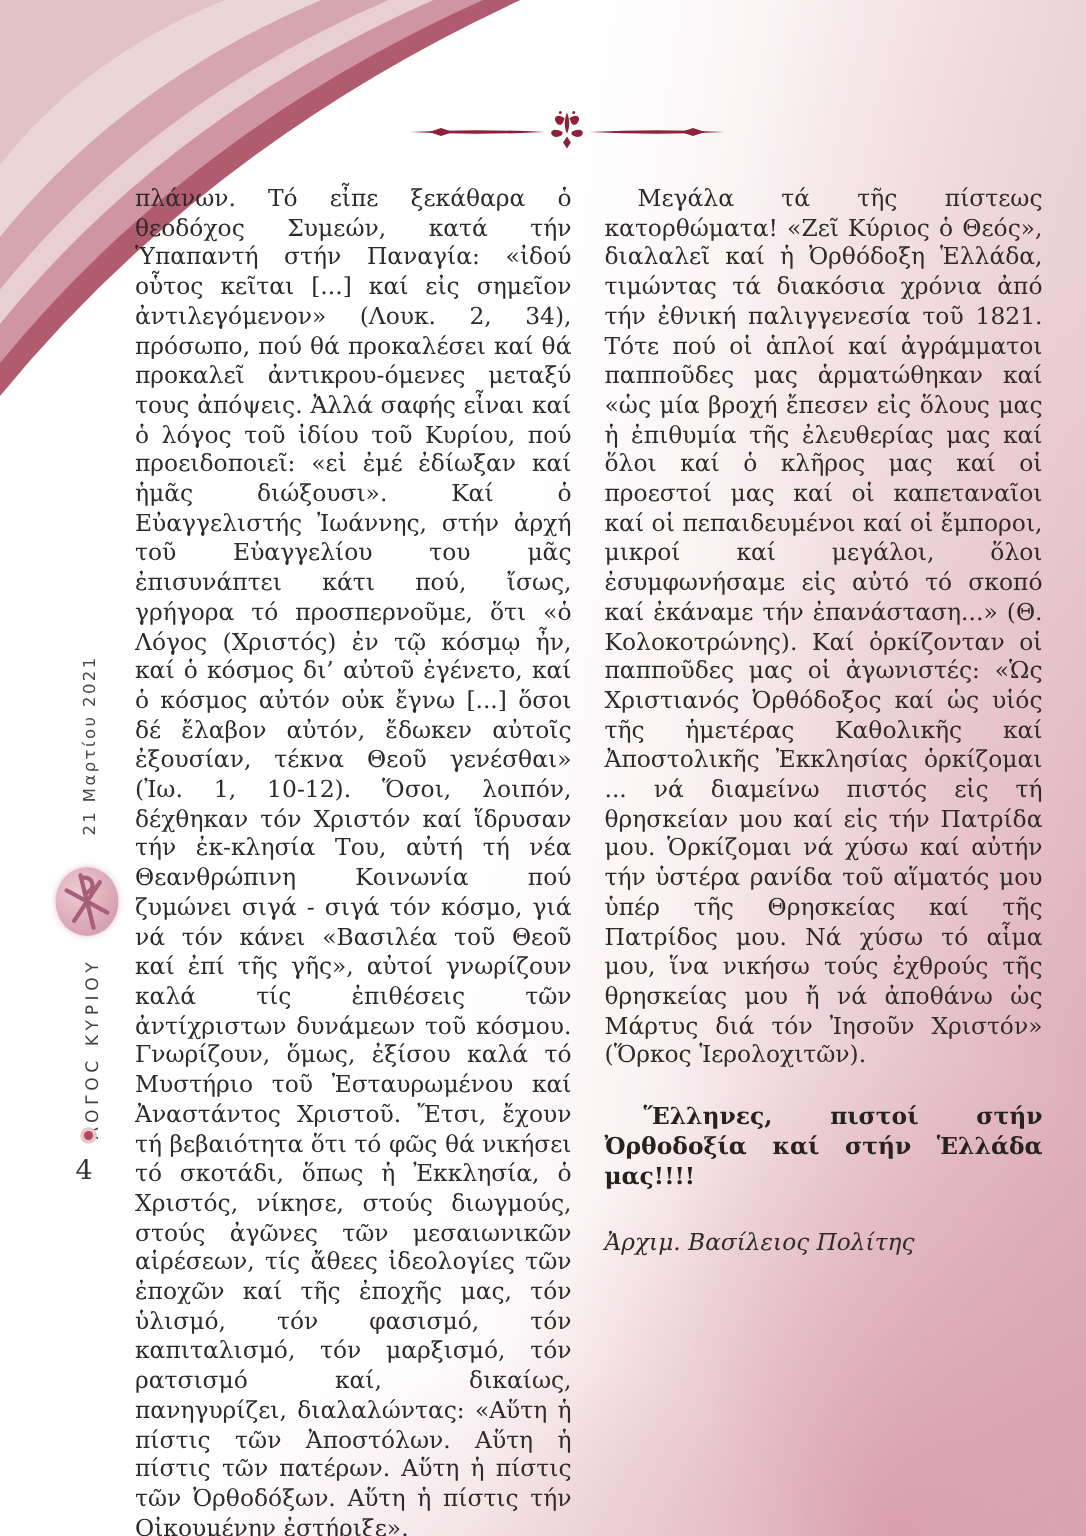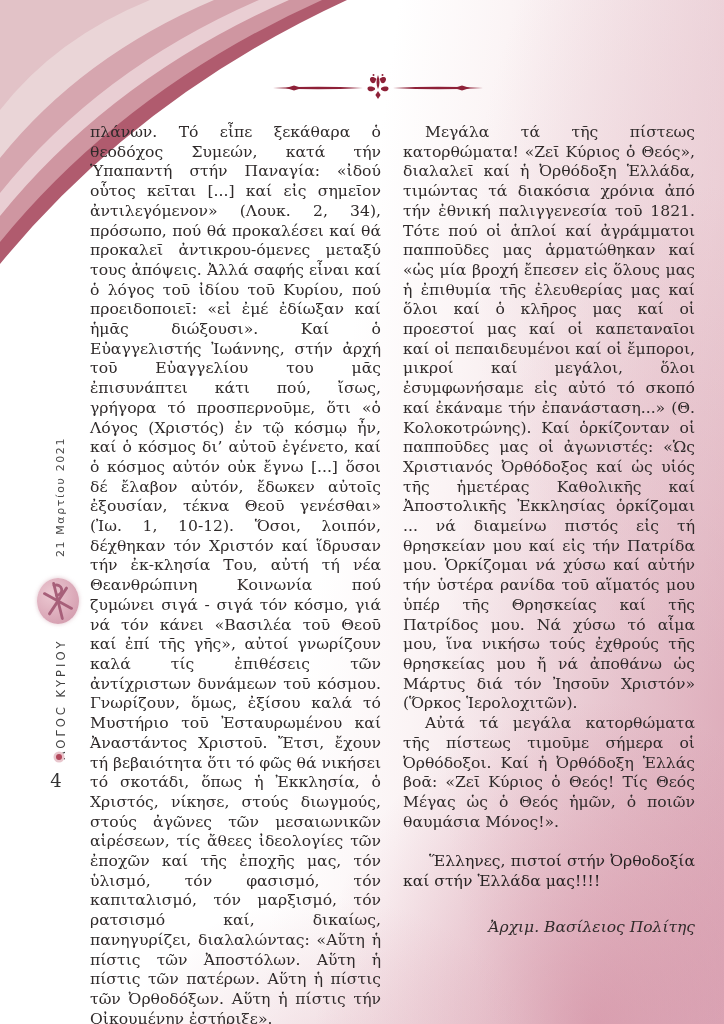--- a/index.html
+++ b/index.html
@@ -52,25 +52,25 @@
   .col{
     position:absolute;top:123px;
     font-size:15.6px;line-height:19.7px;color:#2f2a2a;
     text-align:justify;
   }
   .col-left{left:90px;width:291px;}
   .col-right{left:403px;width:292px;}
   .col p{margin:0;padding:0;}
   .col-right p.body{text-indent:22px;}
   .slogan{
-    text-indent:26px;font-weight:normal;color:#262222;
+    text-indent:26px;font-weight:bold;color:#262222;
     margin-top:20px !important;
   }
   .signature{
-    font-style:italic;text-indent:0;text-align:right;
+    font-style:italic;text-indent:0;text-align:left;
     padding-left:46px;margin-top:26px !important;
     font-size:15.5px;color:#2f2a2a;
   }
 </style>
 </head>
 <body>
 
 <div class="page">
 
   <svg class="corner" width="360" height="280" viewBox="0 0 360 280" aria-hidden="true">
@@ -122,19 +122,18 @@
     <div class="pagenum">4</div>
   </aside>
 
   <main>
     <div class="col col-left">
       <p class="body">πλάνων. Τό εἶπε ξεκάθαρα ὁ θεοδόχος Συμεών, κατά τήν Ὑπαπαντή στήν Παναγία: «ἰδού οὗτος κεῖται [...] καί εἰς σημεῖον ἀντιλεγόμενον» (Λουκ. 2, 34), πρόσωπο, πού θά προκαλέσει καί θά προκαλεῖ ἀντικρου-όμενες μεταξύ τους ἀπόψεις. Ἀλλά σαφής εἶναι καί ὁ λόγος τοῦ ἰδίου τοῦ Κυρίου, πού προειδοποιεῖ: «εἰ ἐμέ ἐδίωξαν καί ἡμᾶς διώξουσι». Καί ὁ Εὐαγγελιστής Ἰωάννης, στήν ἀρχή τοῦ Εὐαγγελίου του μᾶς ἐπισυνάπτει κάτι πού, ἴσως, γρήγορα τό προσπερνοῦμε, ὅτι «ὁ Λόγος (Χριστός) ἐν τῷ κόσμῳ ἦν, καί ὁ κόσμος δι’ αὐτοῦ ἐγένετο, καί ὁ κόσμος αὐτόν οὐκ ἔγνω [...] ὅσοι δέ ἔλαβον αὐτόν, ἔδωκεν αὐτοῖς ἐξουσίαν, τέκνα Θεοῦ γενέσθαι» (Ἰω. 1, 10-12). Ὅσοι, λοιπόν, δέχθηκαν τόν Χριστόν καί ἵδρυσαν τήν ἐκ-κλησία Του, αὐτή τή νέα Θεανθρώπινη Κοινωνία πού ζυμώνει σιγά - σιγά τόν κόσμο, γιά νά τόν κάνει «Βασιλέα τοῦ Θεοῦ καί ἐπί τῆς γῆς», αὐτοί γνωρίζουν καλά τίς ἐπιθέσεις τῶν ἀντίχριστων δυνάμεων τοῦ κόσμου. Γνωρίζουν, ὅμως, ἐξίσου καλά τό Μυστήριο τοῦ Ἐσταυρωμένου καί Ἀναστάντος Χριστοῦ. Ἔτσι, ἔχουν τή βεβαιότητα ὅτι τό φῶς θά νικήσει τό σκοτάδι, ὅπως ἡ Ἐκκλησία, ὁ Χριστός, νίκησε, στούς διωγμούς, στούς ἀγῶνες τῶν μεσαιωνικῶν αἱρέσεων, τίς ἄθεες ἰδεολογίες τῶν ἐποχῶν καί τῆς ἐποχῆς μας, τόν ὑλισμό, τόν φασισμό, τόν καπιταλισμό, τόν μαρξισμό, τόν ρατσισμό καί, δικαίως, πανηγυρίζει, διαλαλώντας: «Αὕτη ἡ πίστις τῶν Ἀποστόλων. Αὕτη ἡ πίστις τῶν πατέρων. Αὕτη ἡ πίστις τῶν Ὀρθοδόξων. Αὕτη ἡ πίστις τήν Οἰκουμένην ἐστήριξε».</p>
     </div>
 
     <div class="col col-right">
       <p class="body">Μεγάλα τά τῆς πίστεως κατορθώματα! «Ζεῖ Κύριος ὁ Θεός», διαλαλεῖ καί ἡ Ὀρθόδοξη Ἑλλάδα, τιμώντας τά διακόσια χρόνια ἀπό τήν ἐθνική παλιγγενεσία τοῦ 1821. Τότε πού οἱ ἁπλοί καί ἀγράμματοι παπποῦδες μας ἁρματώθηκαν καί «ὡς μία βροχή ἔπεσεν εἰς ὅλους μας ἡ ἐπιθυμία τῆς ἐλευθερίας μας καί ὅλοι καί ὁ κλῆρος μας καί οἱ προεστοί μας καί οἱ καπεταναῖοι καί οἱ πεπαιδευμένοι καί οἱ ἔμποροι, μικροί καί μεγάλοι, ὅλοι ἐσυμφωνήσαμε εἰς αὐτό τό σκοπό καί ἐκάναμε τήν ἐπανάσταση...» (Θ. Κολοκοτρώνης). Καί ὁρκίζονταν οἱ παπποῦδες μας οἱ ἀγωνιστές: «Ὡς Χριστιανός Ὀρθόδοξος καί ὡς υἱός τῆς ἡμετέρας Καθολικῆς καί Ἀποστολικῆς Ἐκκλησίας ὁρκίζομαι ... νά διαμείνω πιστός εἰς τή θρησκείαν μου καί εἰς τήν Πατρίδα μου. Ὁρκίζομαι νά χύσω καί αὐτήν τήν ὑστέρα ρανίδα τοῦ αἵματός μου ὑπέρ τῆς Θρησκείας καί τῆς Πατρίδος μου. Νά χύσω τό αἷμα μου, ἵνα νικήσω τούς ἐχθρούς τῆς θρησκείας μου ἤ νά ἀποθάνω ὡς Μάρτυς διά τόν Ἰησοῦν Χριστόν» (Ὅρκος Ἱερολοχιτῶν).</p>
-      <p class="body">Αὐτά τά μεγάλα κατορθώματα τῆς πίστεως τιμοῦμε σήμερα οἱ Ὀρθόδοξοι. Καί ἡ Ὀρθόδοξη Ἑλλάς βοᾶ: «Ζεῖ Κύριος ὁ Θεός! Τίς Θεός Μέγας ὡς ὁ Θεός ἡμῶν, ὁ ποιῶν θαυμάσια Μόνος!».</p>
       <p class="slogan">Ἕλληνες, πιστοί στήν Ὀρθοδοξία καί στήν Ἑλλάδα μας!!!!</p>
       <p class="signature">Ἀρχιμ. Βασίλειος Πολίτης</p>
     </div>
   </main>
 
 </div>
 
 </body></html>

